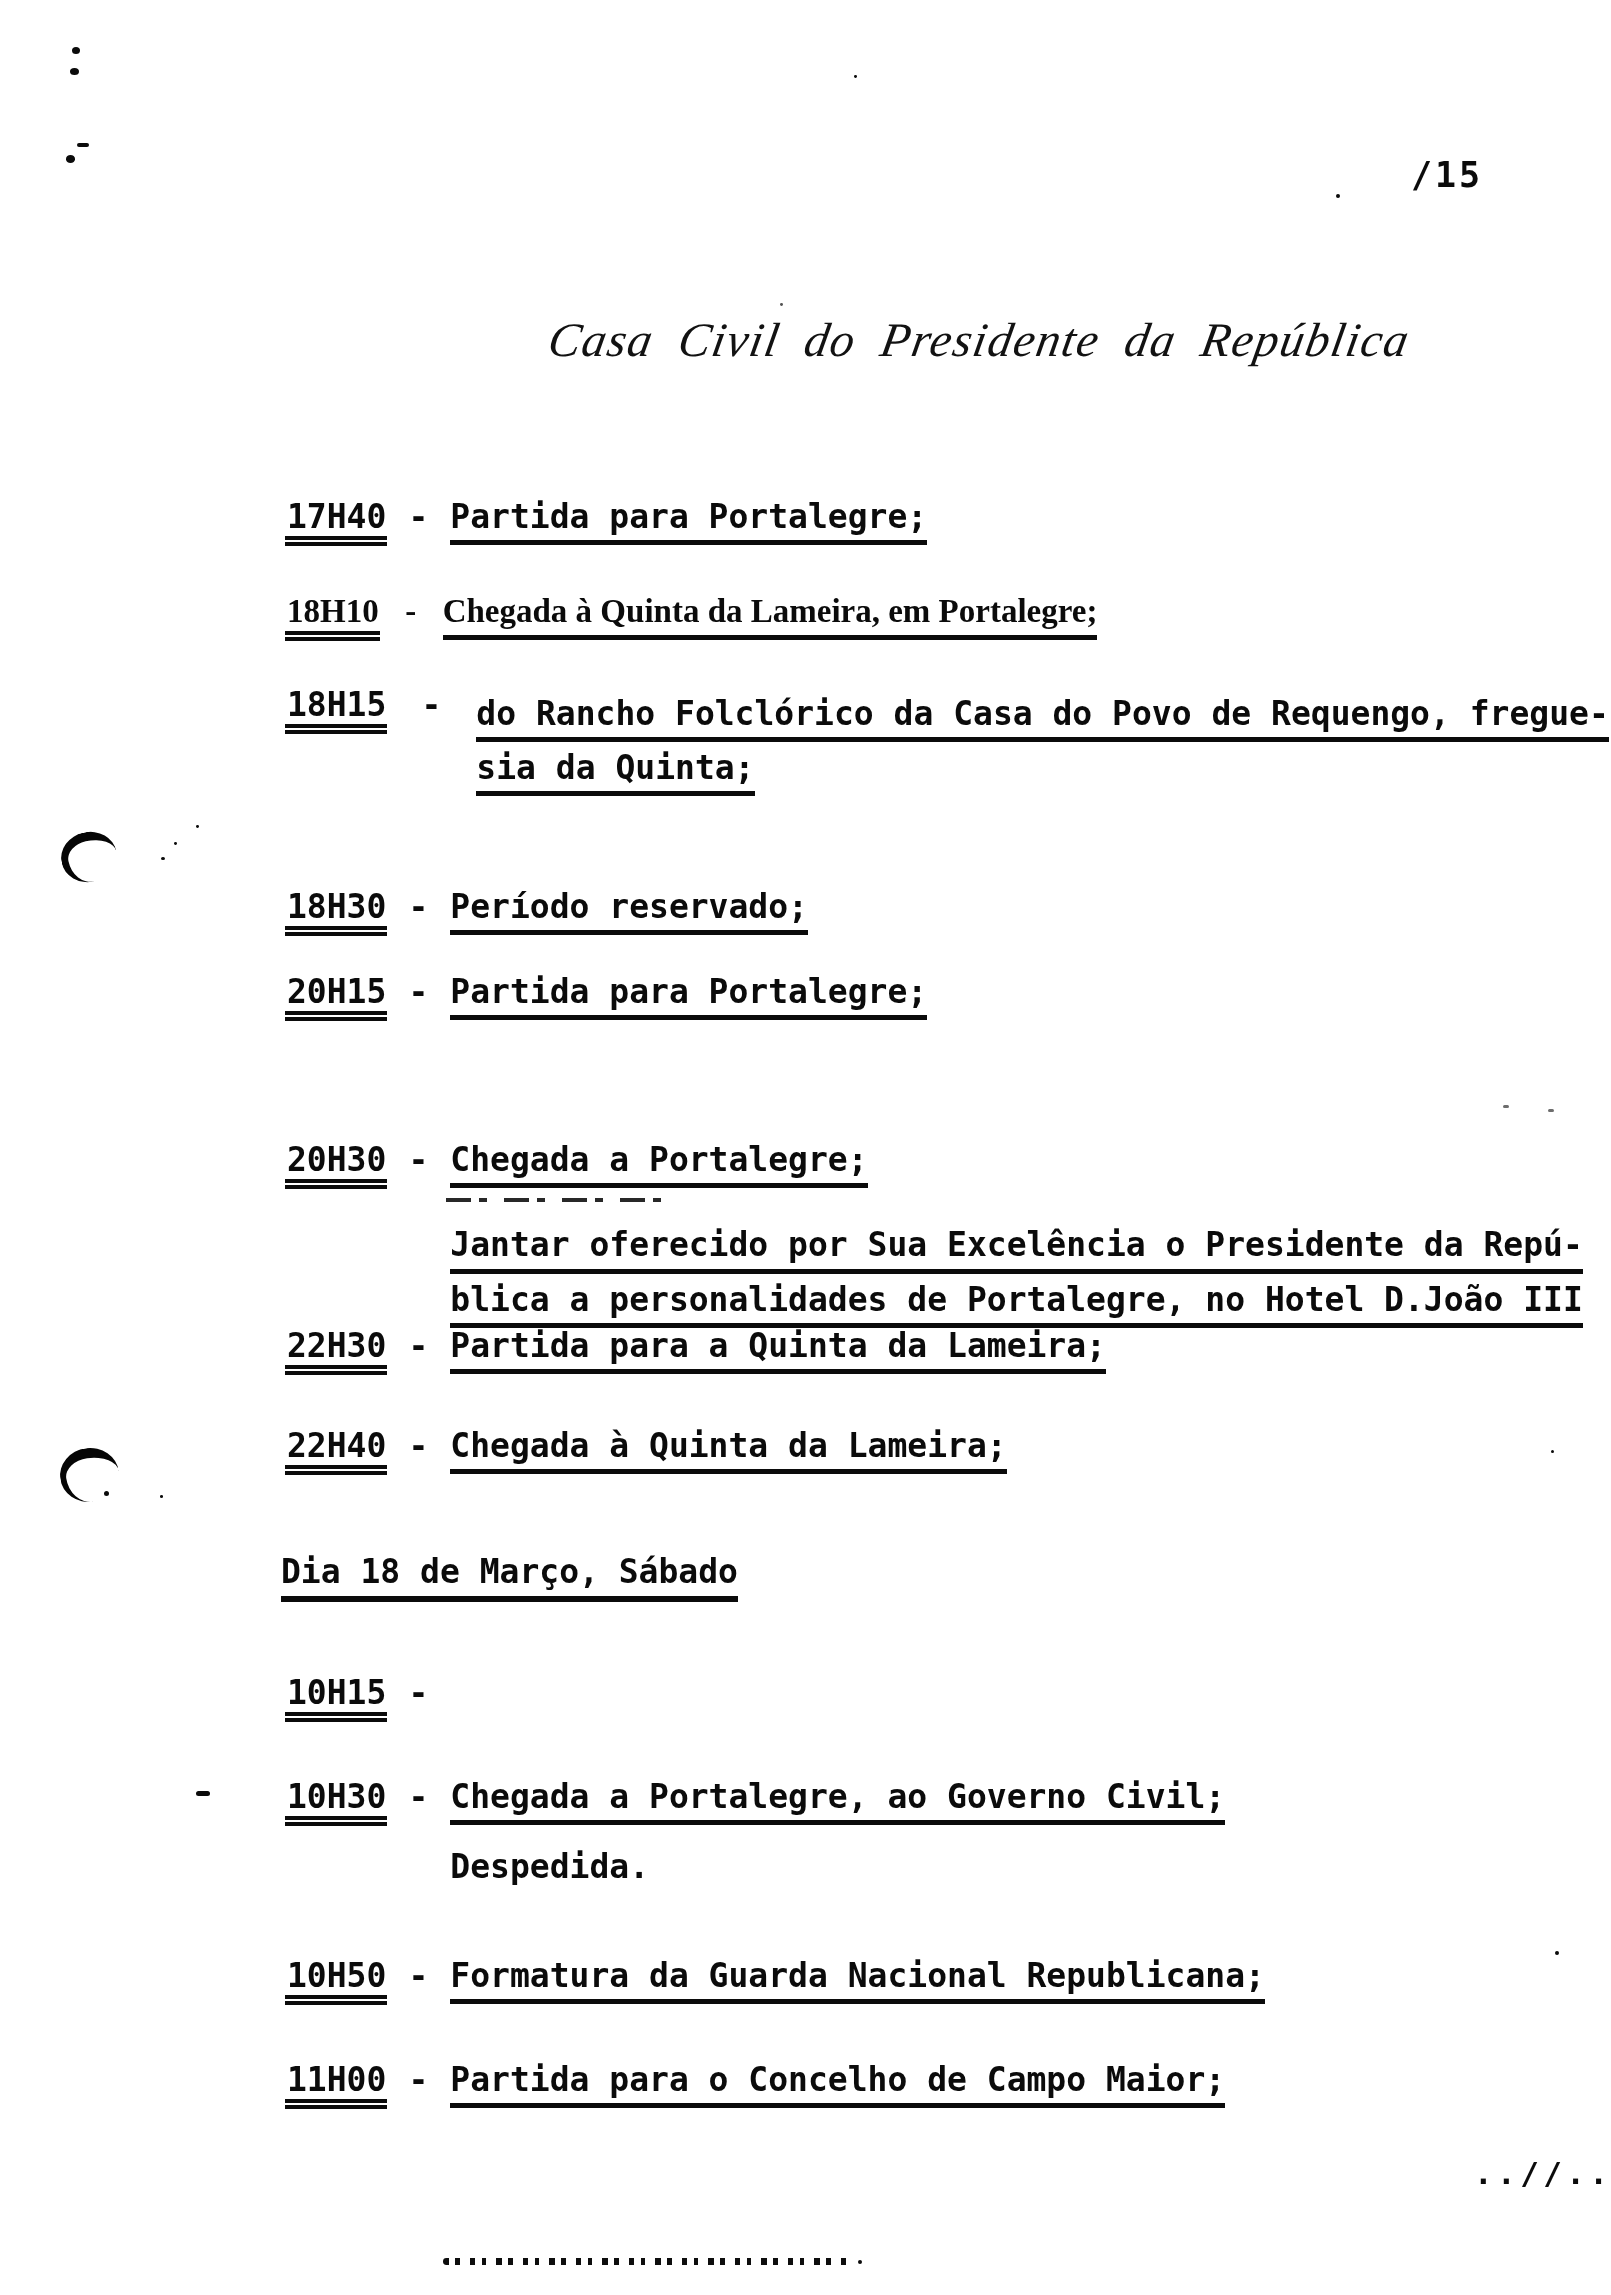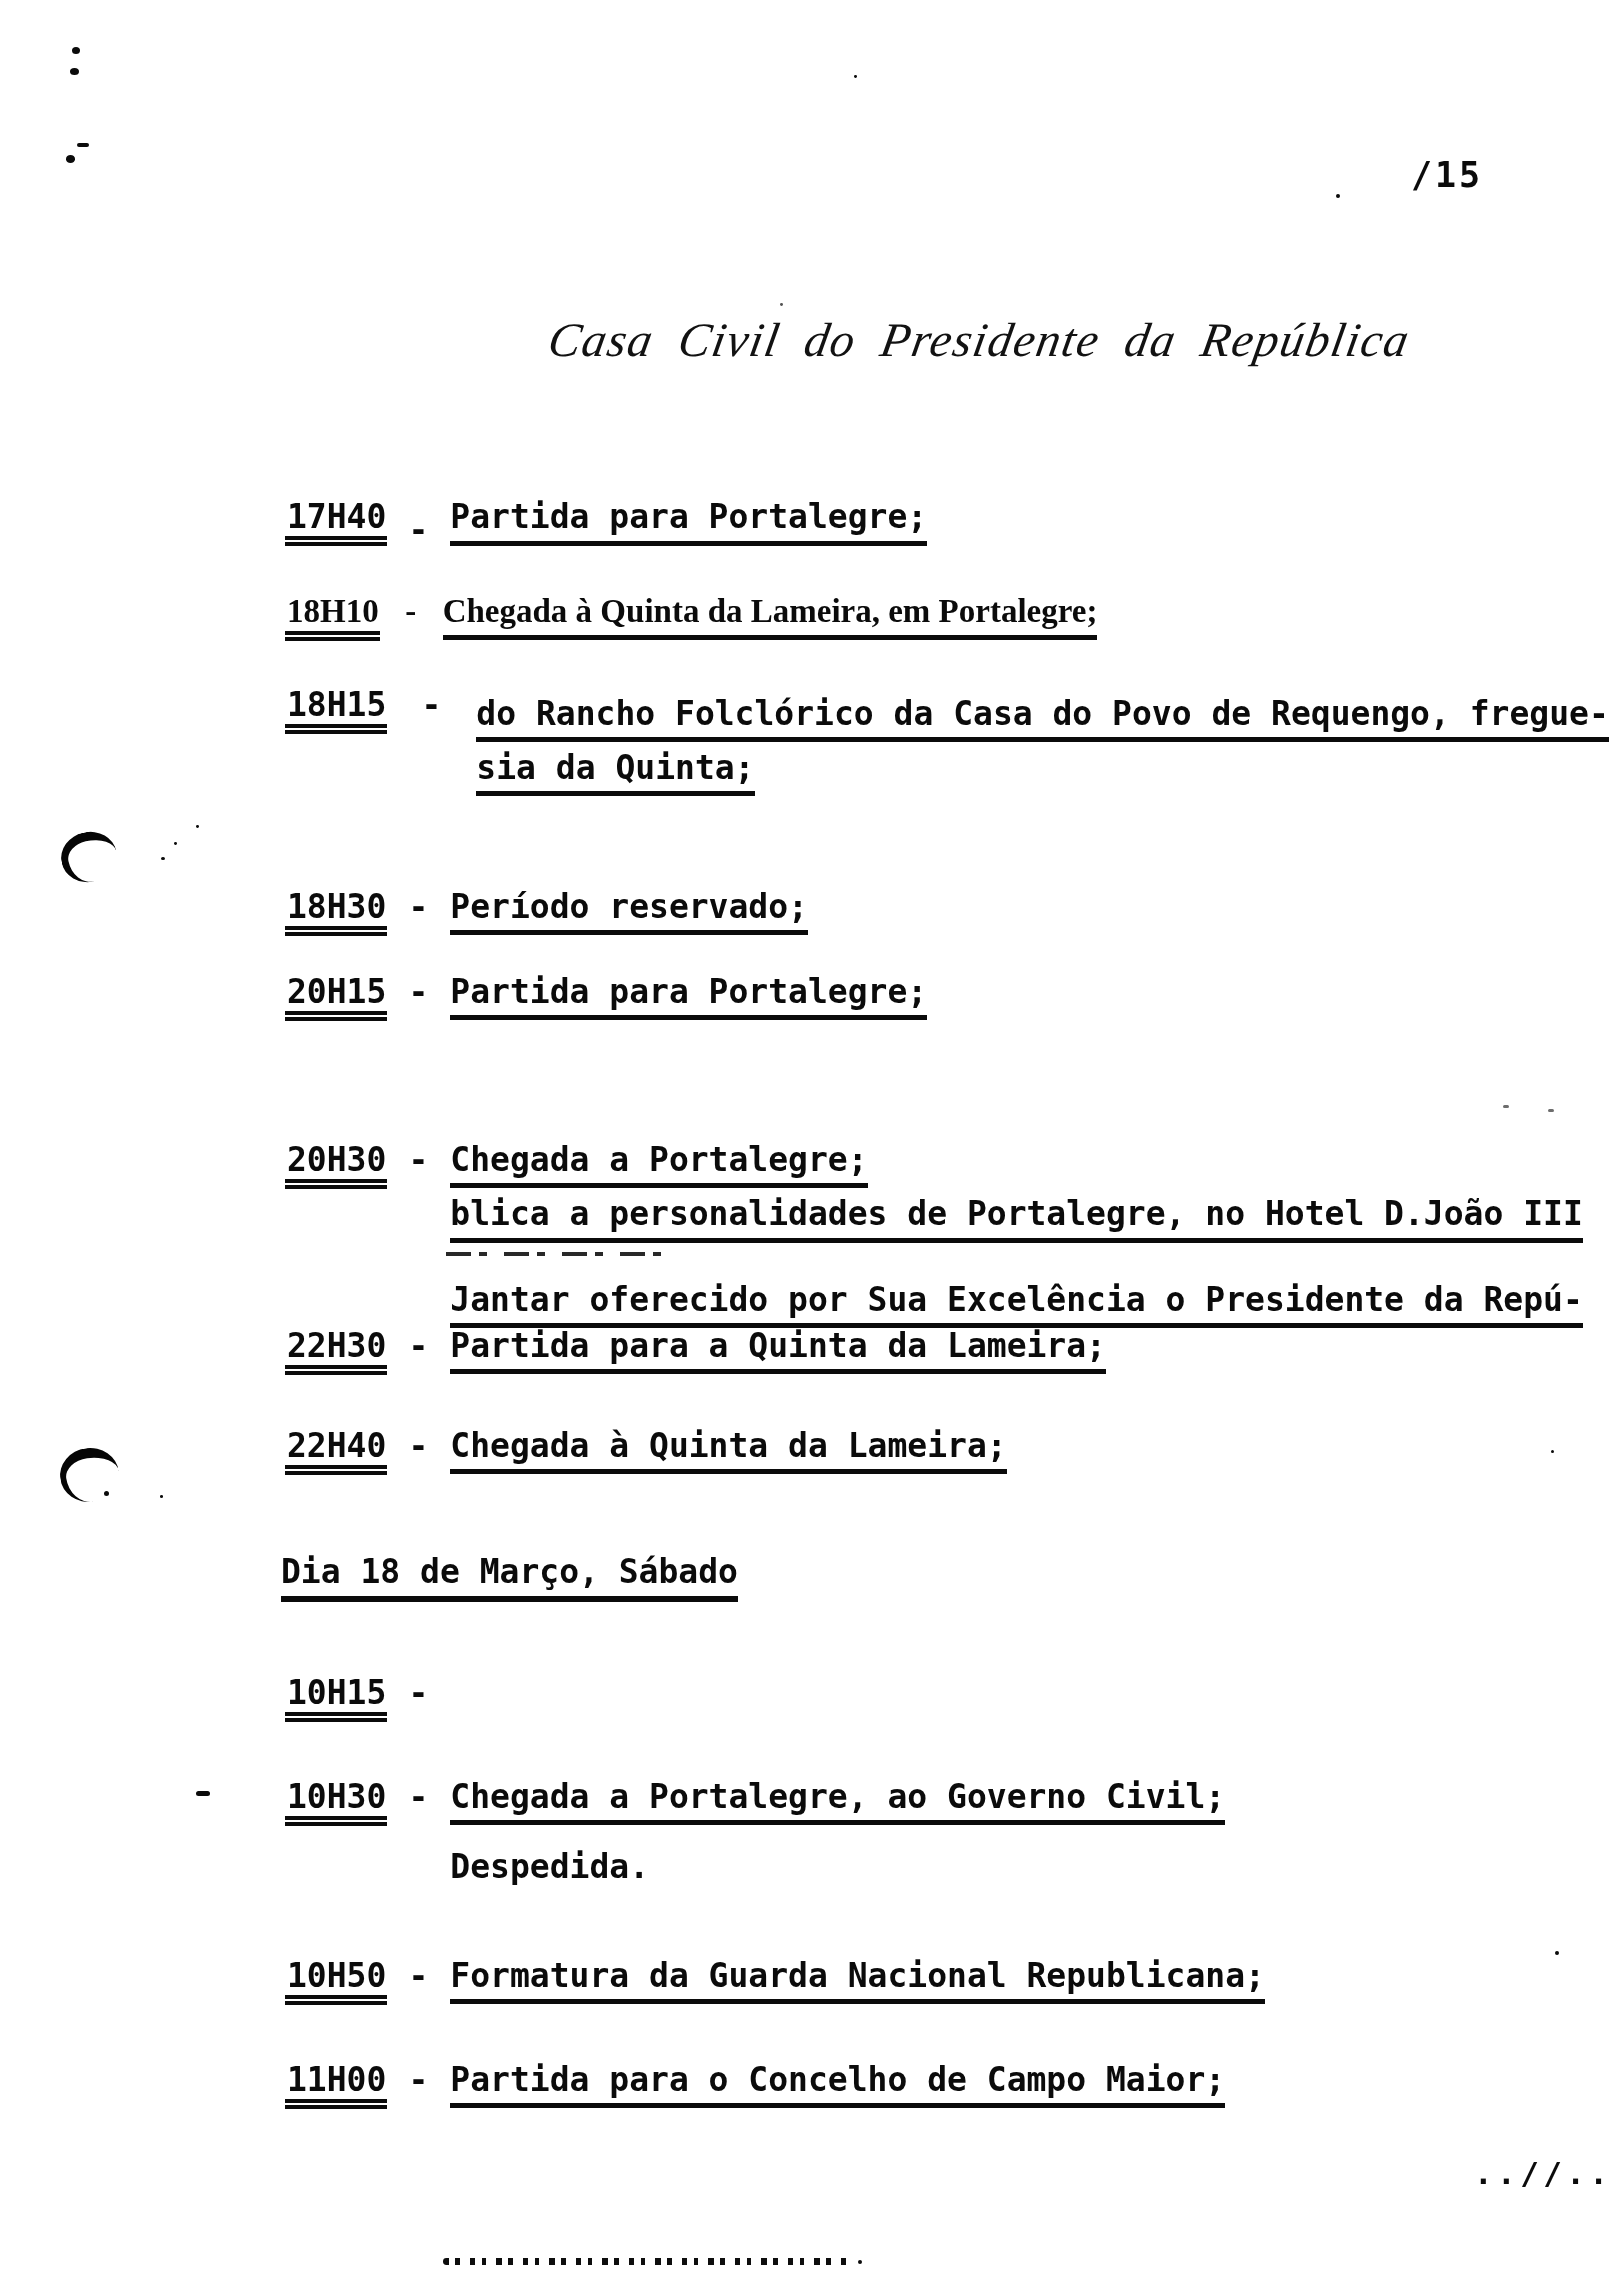--- a/index.html
+++ b/index.html
@@ -57,21 +57,21 @@
     position:absolute;left:443px;top:2258px;width:409px;height:7.4px;opacity:.95;border-radius:3.4px;
     background:repeating-linear-gradient(90deg,#000 0 5.9px,transparent 5.9px 12.3px,#000 12.3px 16.7px,transparent 16.7px 26.5px);
   }
 </style>
 </head>
 <body>
 
 <div class="page-number">/15</div>
 <div class="letterhead">Casa Civil do Presidente da República</div>
 <div id="schedule">
-    <div class="entry" style="top: 500px; align-items: flex-end;">
+    <div class="entry" style="top: 500px;">
       <span class="time">17H40</span>
       <span class="sep">-</span>
       <div class="lines">
         <div class="line"><span class="u">Partida para Portalegre;</span></div>
       </div>
     </div>
     <div class="entry" style="top: 595px; font-family: Liberation Serif, serif;">
       <span class="time">18H10</span>
       <span class="sep">-</span>
       <div class="lines">
@@ -98,22 +98,22 @@
       <span class="sep">-</span>
       <div class="lines">
         <div class="line"><span class="u">Partida para Portalegre;</span></div>
       </div>
     </div>
     <div class="entry" style="top: 1143px;">
       <span class="time">20H30</span>
       <span class="sep">-</span>
       <div class="lines">
         <div class="line"><span class="u">Chegada a Portalegre;</span></div>
+        <div class="line gap-lg"><div class="artifact-dashes"></div><span class="u">Jantar oferecido por Sua Excelência o Presidente da Repú-</span></div>
         <div class="line gap-sm"><span class="u">blica a personalidades de Portalegre, no Hotel D.João III</span></div>
-        <div class="line gap-lg"><div class="artifact-dashes"></div><span class="u">Jantar oferecido por Sua Excelência o Presidente da Repú-</span></div>
       </div>
     </div>
     <div class="entry" style="top: 1329px;">
       <span class="time">22H30</span>
       <span class="sep">-</span>
       <div class="lines">
         <div class="line"><span class="u">Partida para a Quinta da Lameira;</span></div>
       </div>
     </div>
     <div class="entry" style="top: 1429px;">

